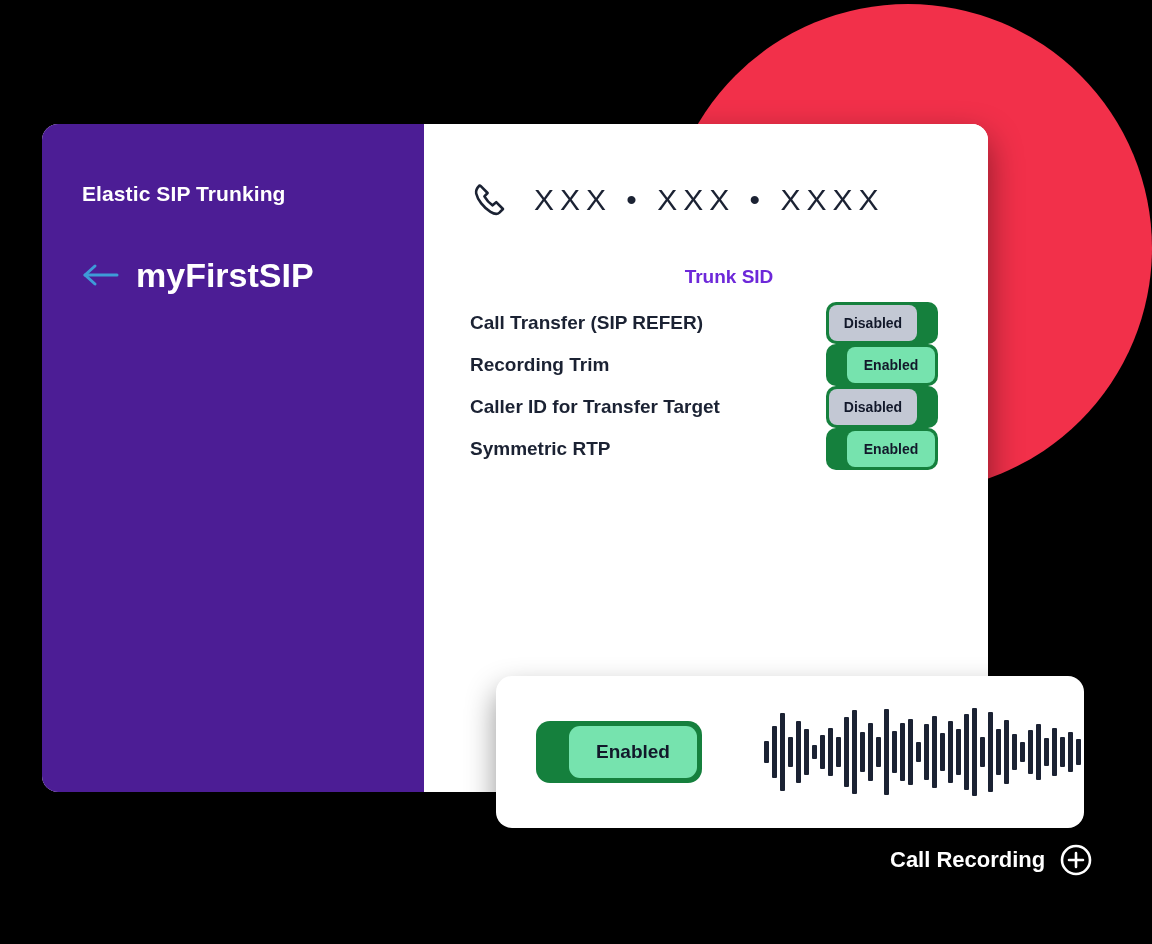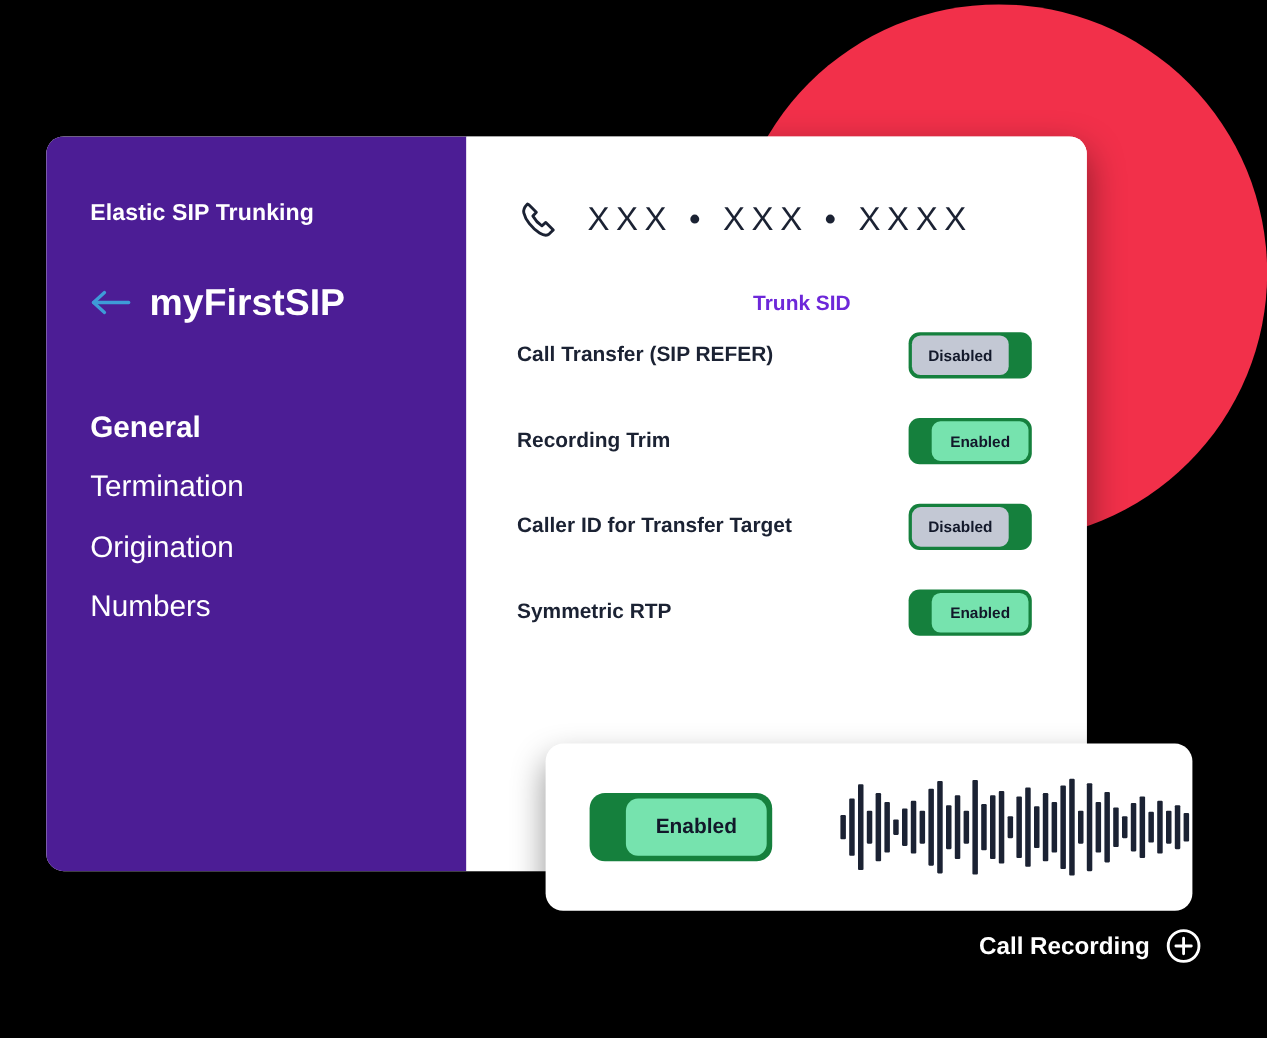--- a/index.html
+++ b/index.html
@@ -136,21 +136,20 @@
     font-size: 19px;
     color: #1B2233;
     font-weight: 400;
     margin-bottom: 58px;
     letter-spacing: 0.1px;
   }
 
   .settings-list {
     display: flex;
     flex-direction: column;
-    gap: 36px;
     width: 468px;
   }
   .setting-row {
     display: flex;
     align-items: center;
     justify-content: space-between;
   }
   .setting-label {
     font-size: 19px;
     font-weight: bold;
@@ -272,26 +271,20 @@
       <div class="trunk-head">
         <span class="back-arrow">
           <svg viewBox="0 0 38 30" width="38" height="30" aria-hidden="true">
             <path d="M3 15 H35" stroke="#3E9BD8" stroke-width="3" stroke-linecap="round" fill="none"></path>
             <path d="M13 6 L3 15 L13 24" stroke="#3E9BD8" stroke-width="3" stroke-linecap="round" stroke-linejoin="round" fill="none"></path>
           </svg>
         </span>
         <span class="trunk-name">myFirstSIP</span>
       </div>
 
-      <div class="nav-list">
-        <div class="nav-item active">General</div>
-        <div class="nav-item">Termination</div>
-        <div class="nav-item">Origination</div>
-        <div class="nav-item">Numbers</div>
-      </div>
     </div>
 
     <div class="content">
 
       <div class="phone-row">
         <span class="phone-icon">
           <svg viewBox="0 0 40 40" width="40" height="40" aria-hidden="true">
             <path d="M9.5 5.5 C7 8 5.5 10.5 6.2 13.5 C7.6 19.8 13.5 27.5 20.5 31.8
                      C24.2 34.1 27.2 34.6 29.4 32.6 L33 29 L26.2 22.2 L22.6 25.3
                      C19.4 23.2 16.2 19.6 14.4 16.4 L17.6 13 L10.8 6.2 Z" fill="none" stroke="#1B2233" stroke-width="2.6" stroke-linejoin="round"></path>

